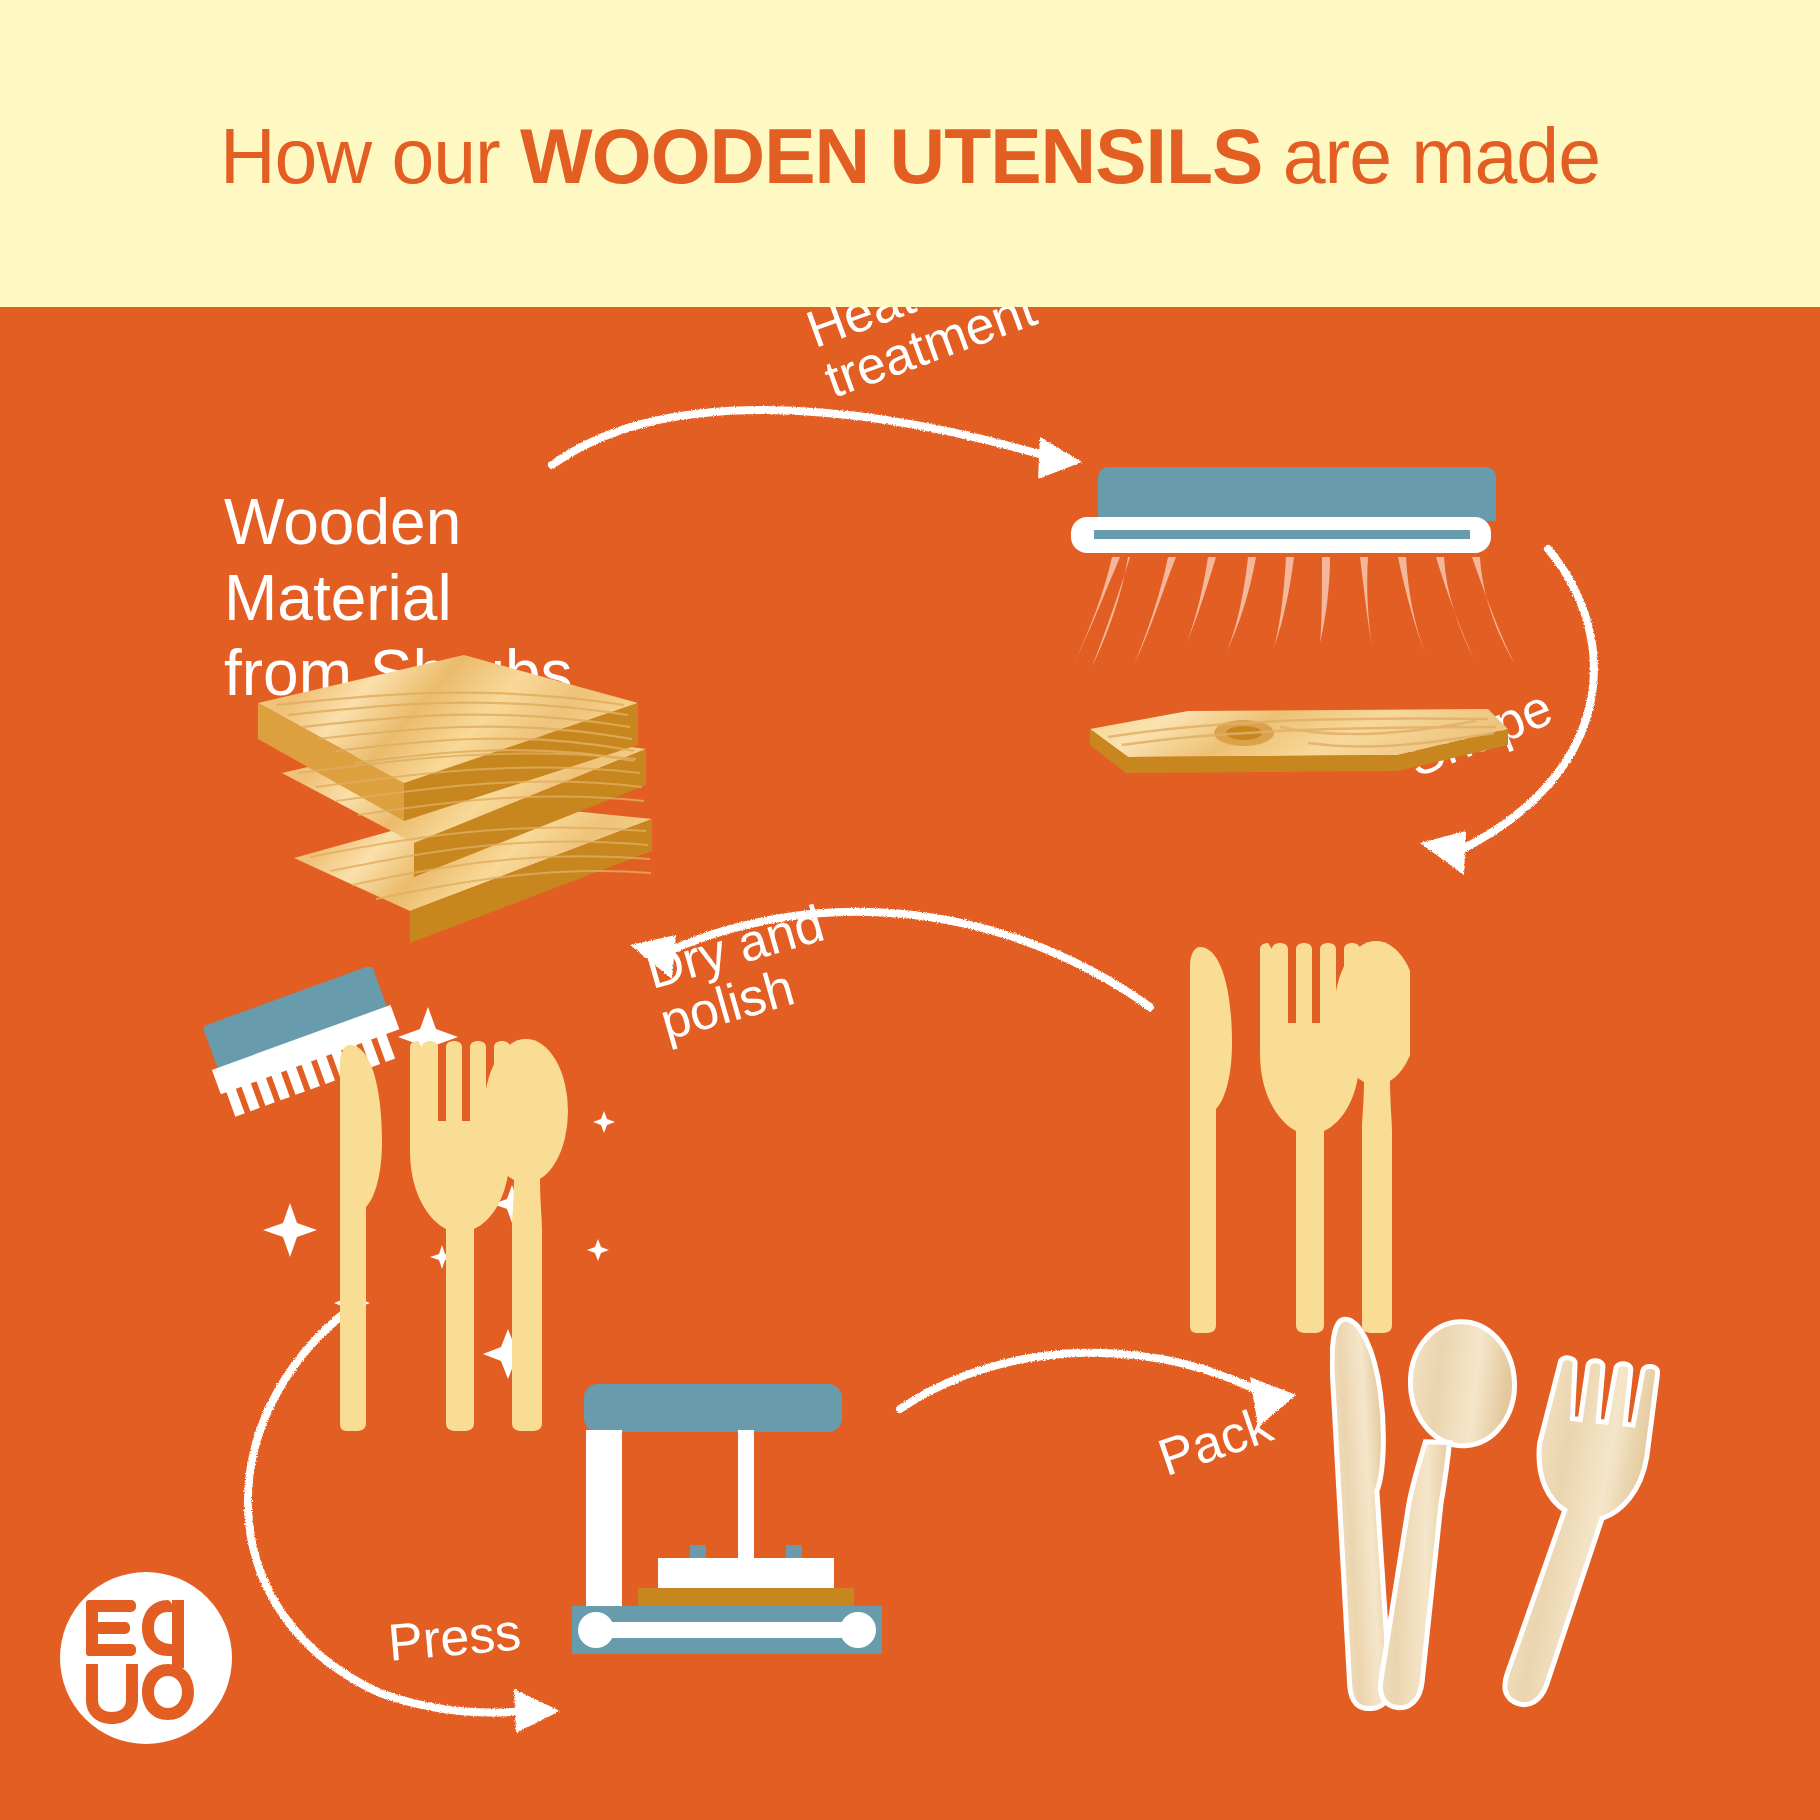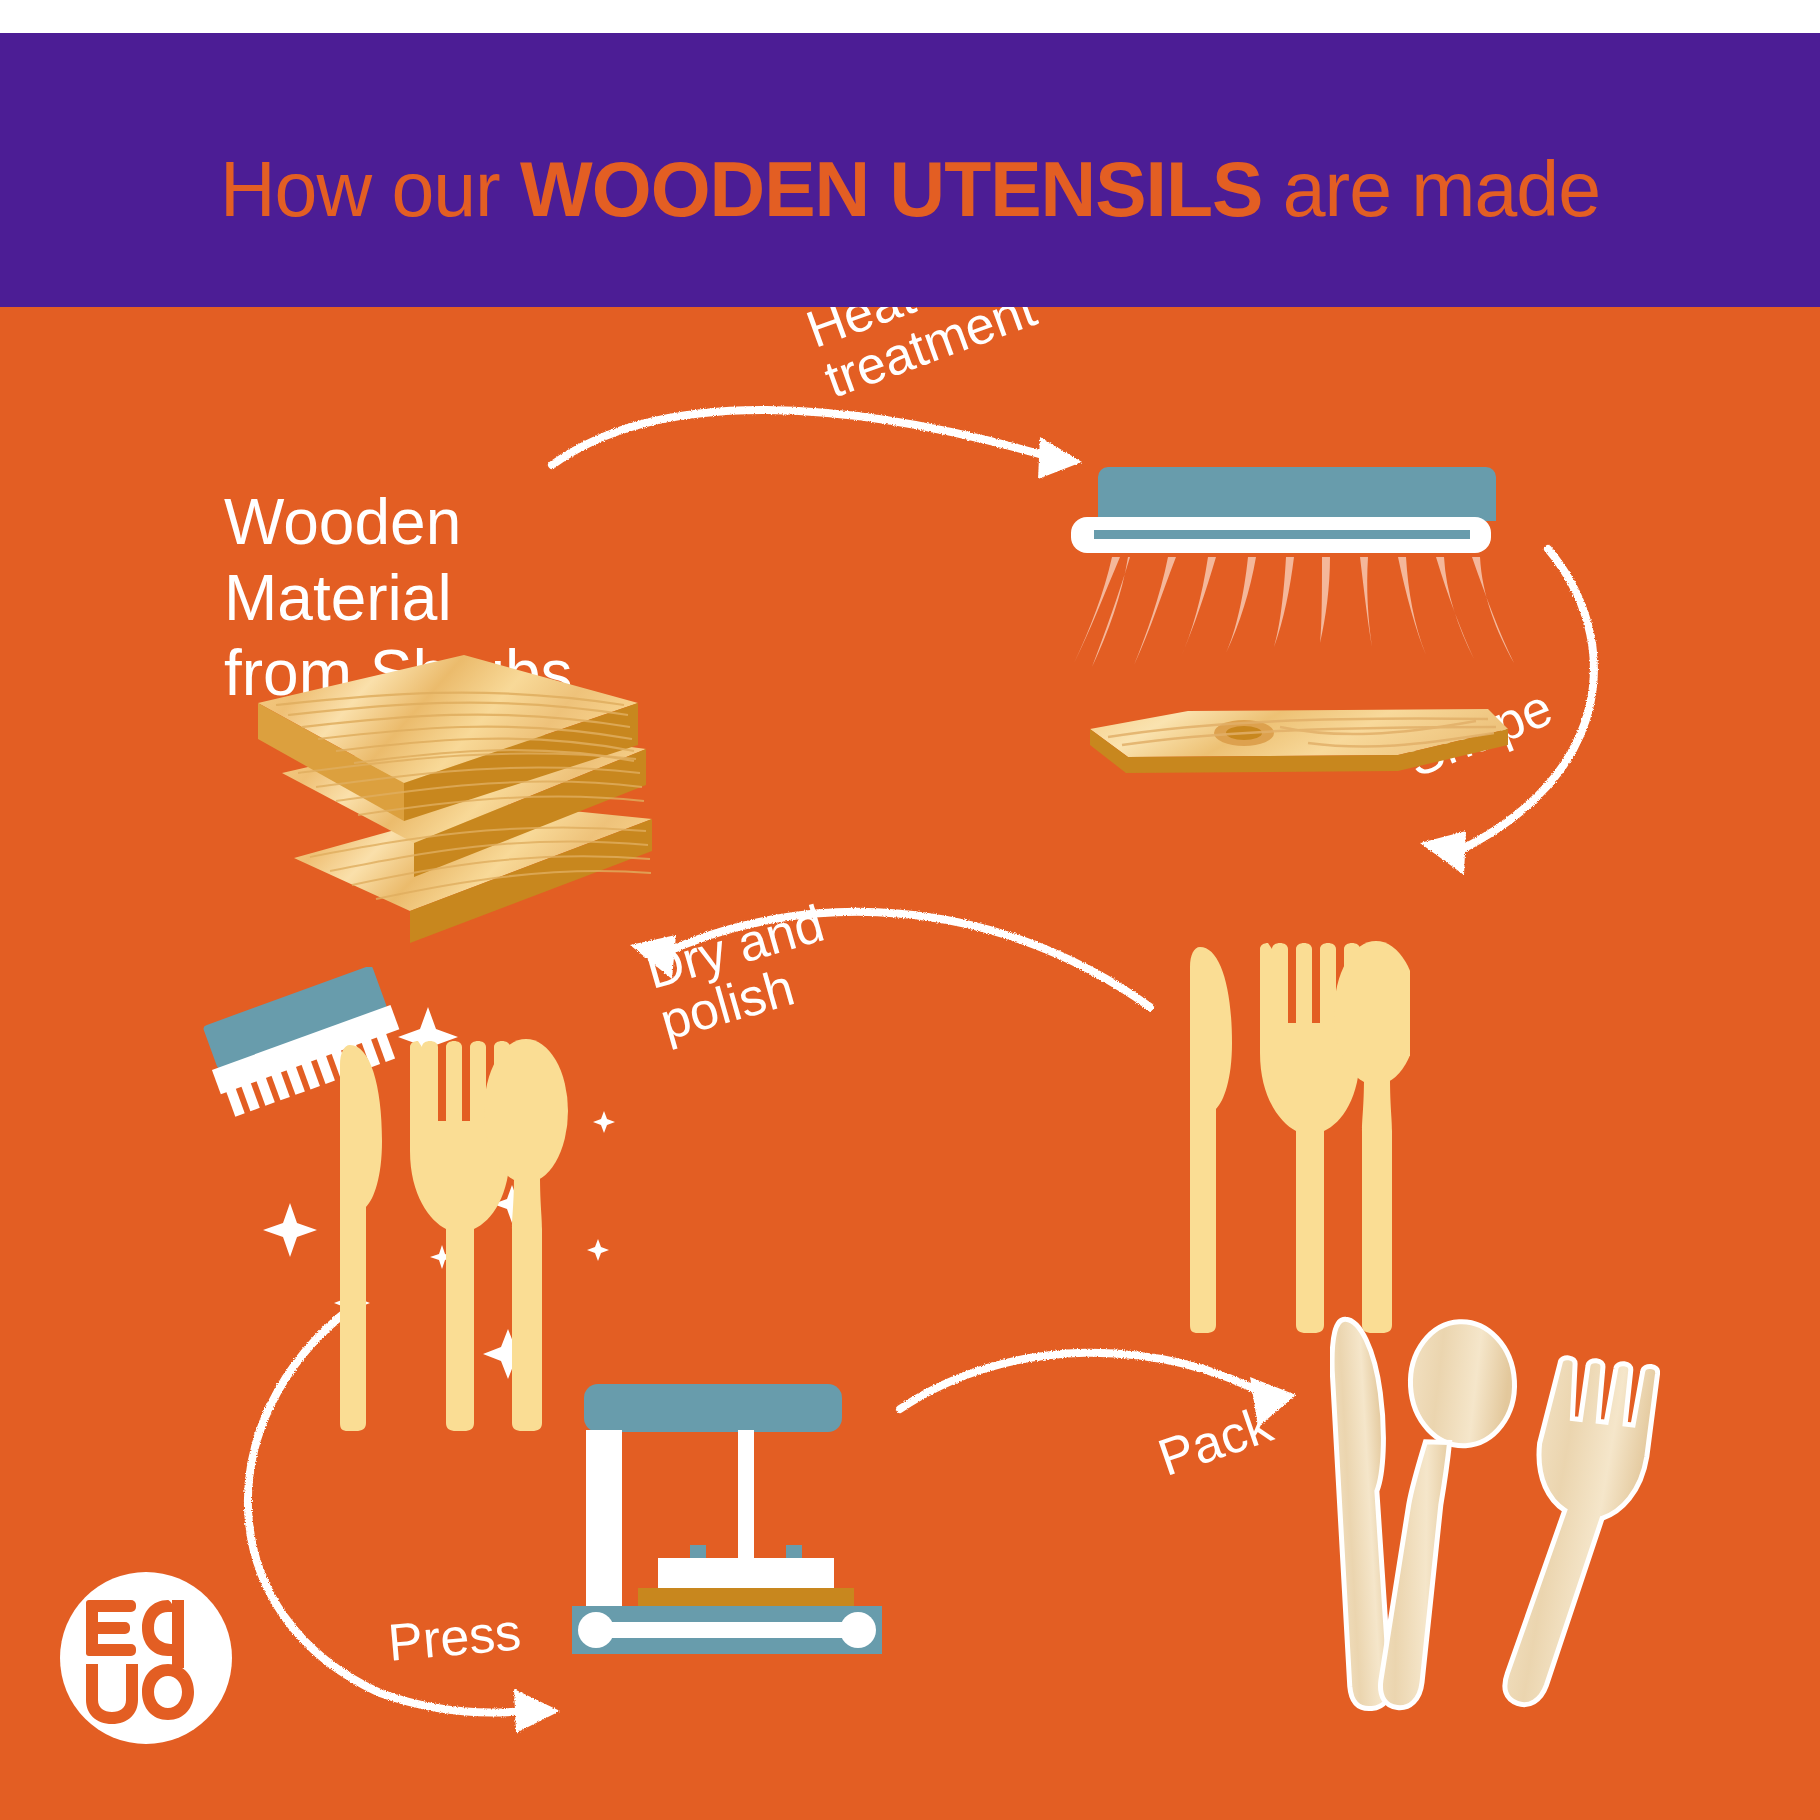--- a/index.html
+++ b/index.html
@@ -1,20 +1,20 @@
 <!DOCTYPE html>
 <html><head>
 <meta charset="utf-8">
 <style>
   html,body{margin:0;padding:0;background:#fff;}
   body{font-family:"Liberation Sans",sans-serif;}
   #page{position:relative;width:1820px;height:1820px;overflow:hidden;background:#fff;}
 
   
-  #header{position:absolute;left:0;top:0;width:1820px;height:307px;background:#4c1d95;margin-top:33px;}
+  #header{position:absolute;left:0;top:0;width:1820px;height:307px;background:#fef9c3;}
   #title{
     position:absolute;left:0;top:118px;width:1820px;text-align:center;
     font-size:77px;line-height:1;color:#E35E23;letter-spacing:-1px;
     font-family:"Liberation Sans",sans-serif;font-weight:400;white-space:nowrap;
   }
   #title .bold{font-weight:bold;}
 
   
   #stage{position:absolute;left:0;top:307px;width:1820px;height:1513px;background:#E35E23;overflow:hidden;}
   .abs{position:absolute;}

